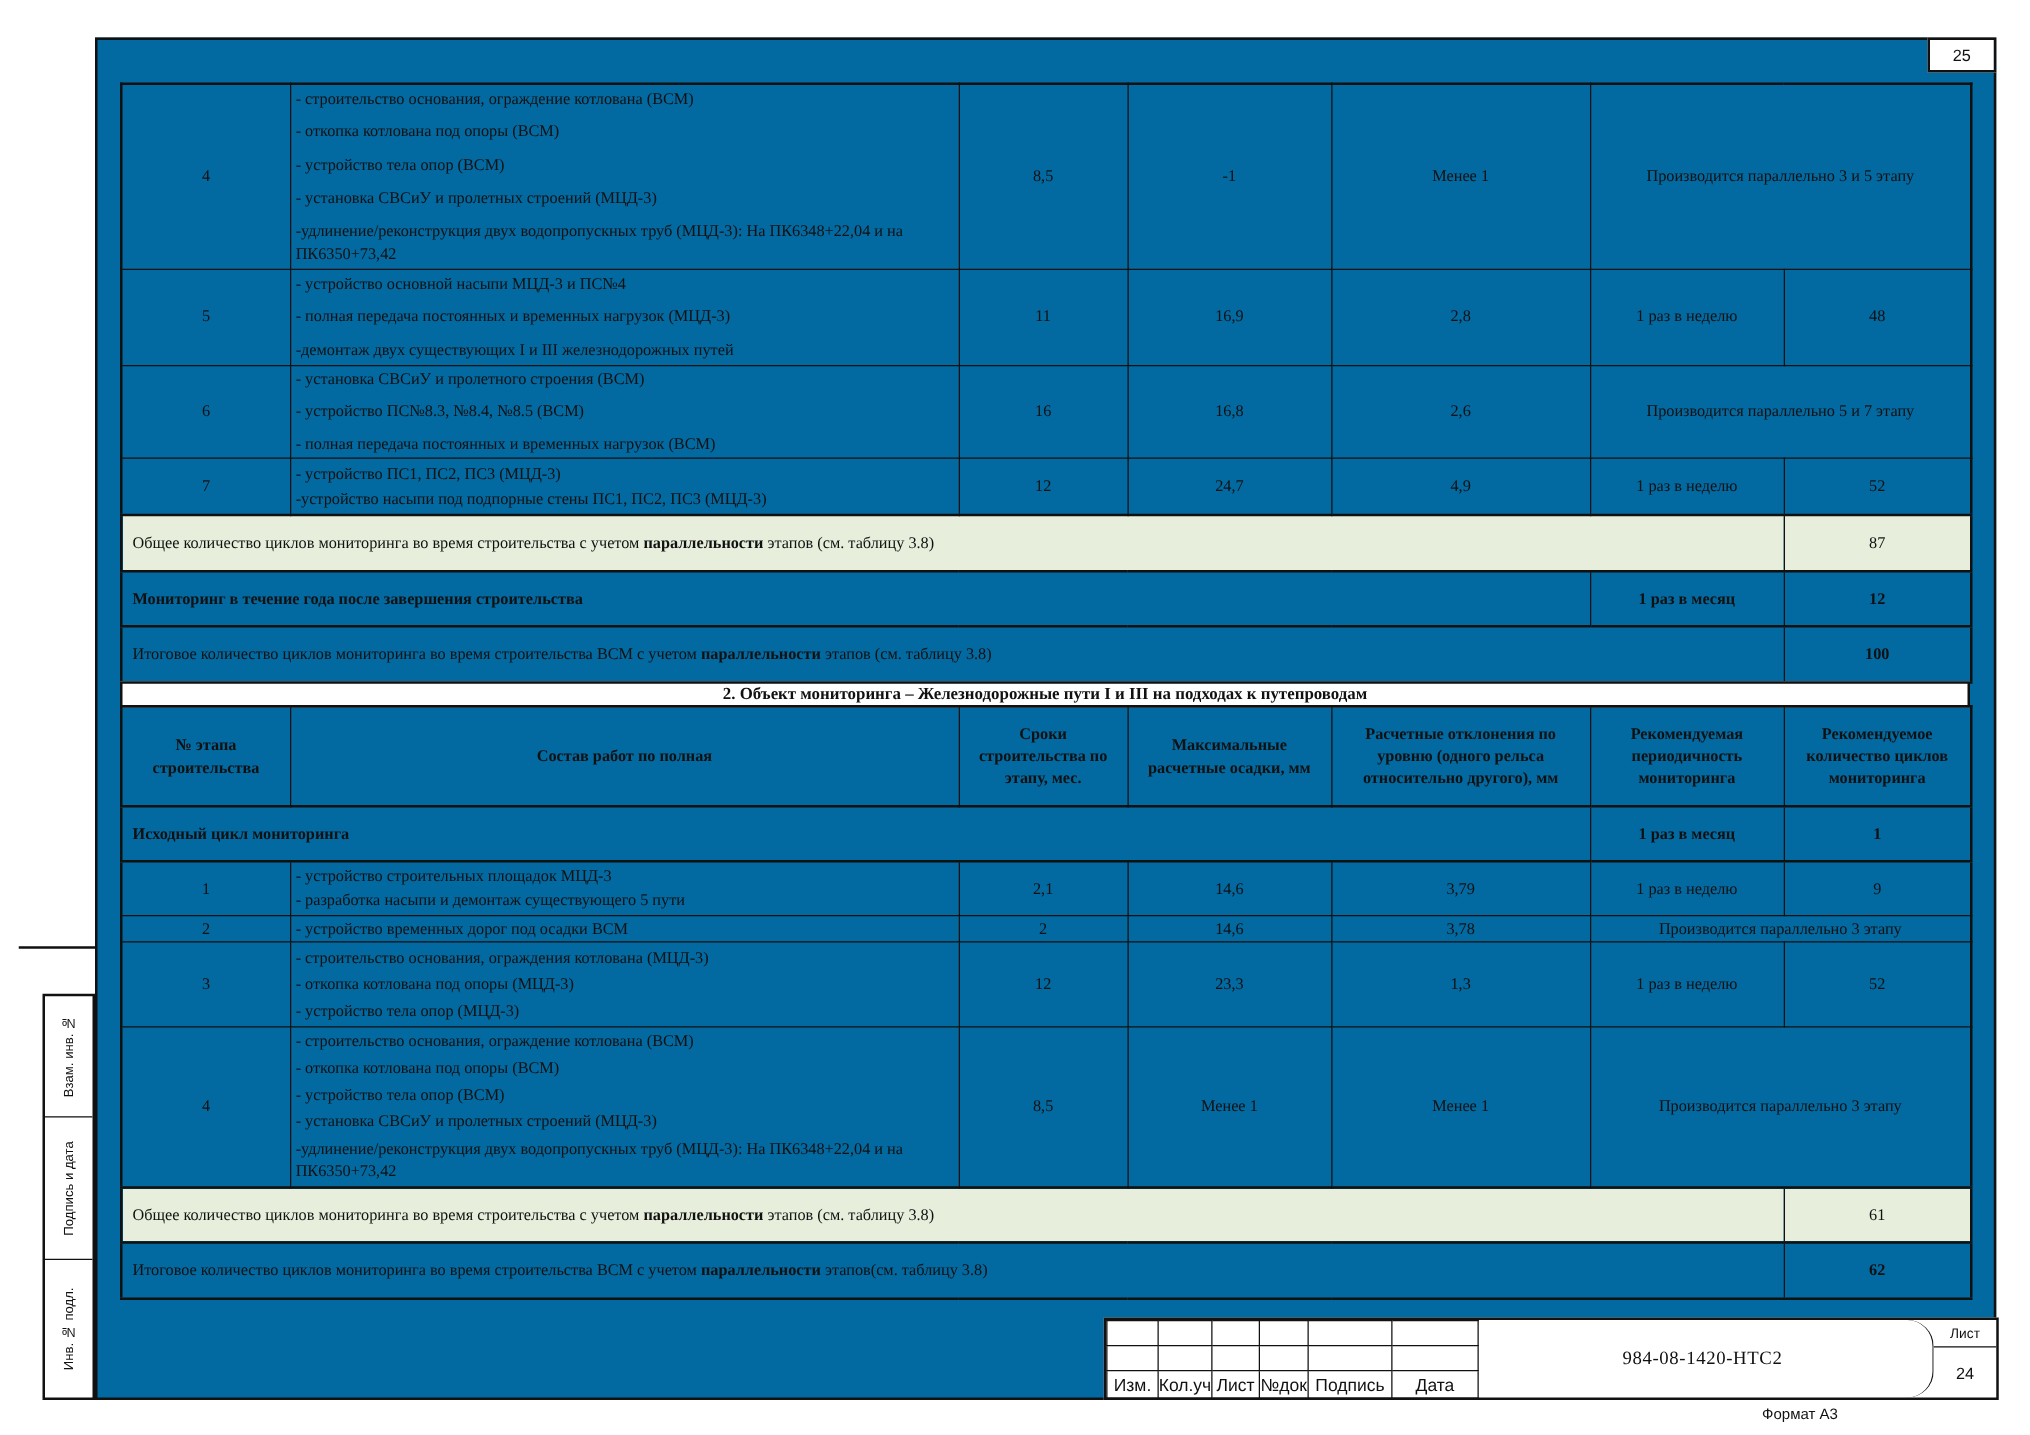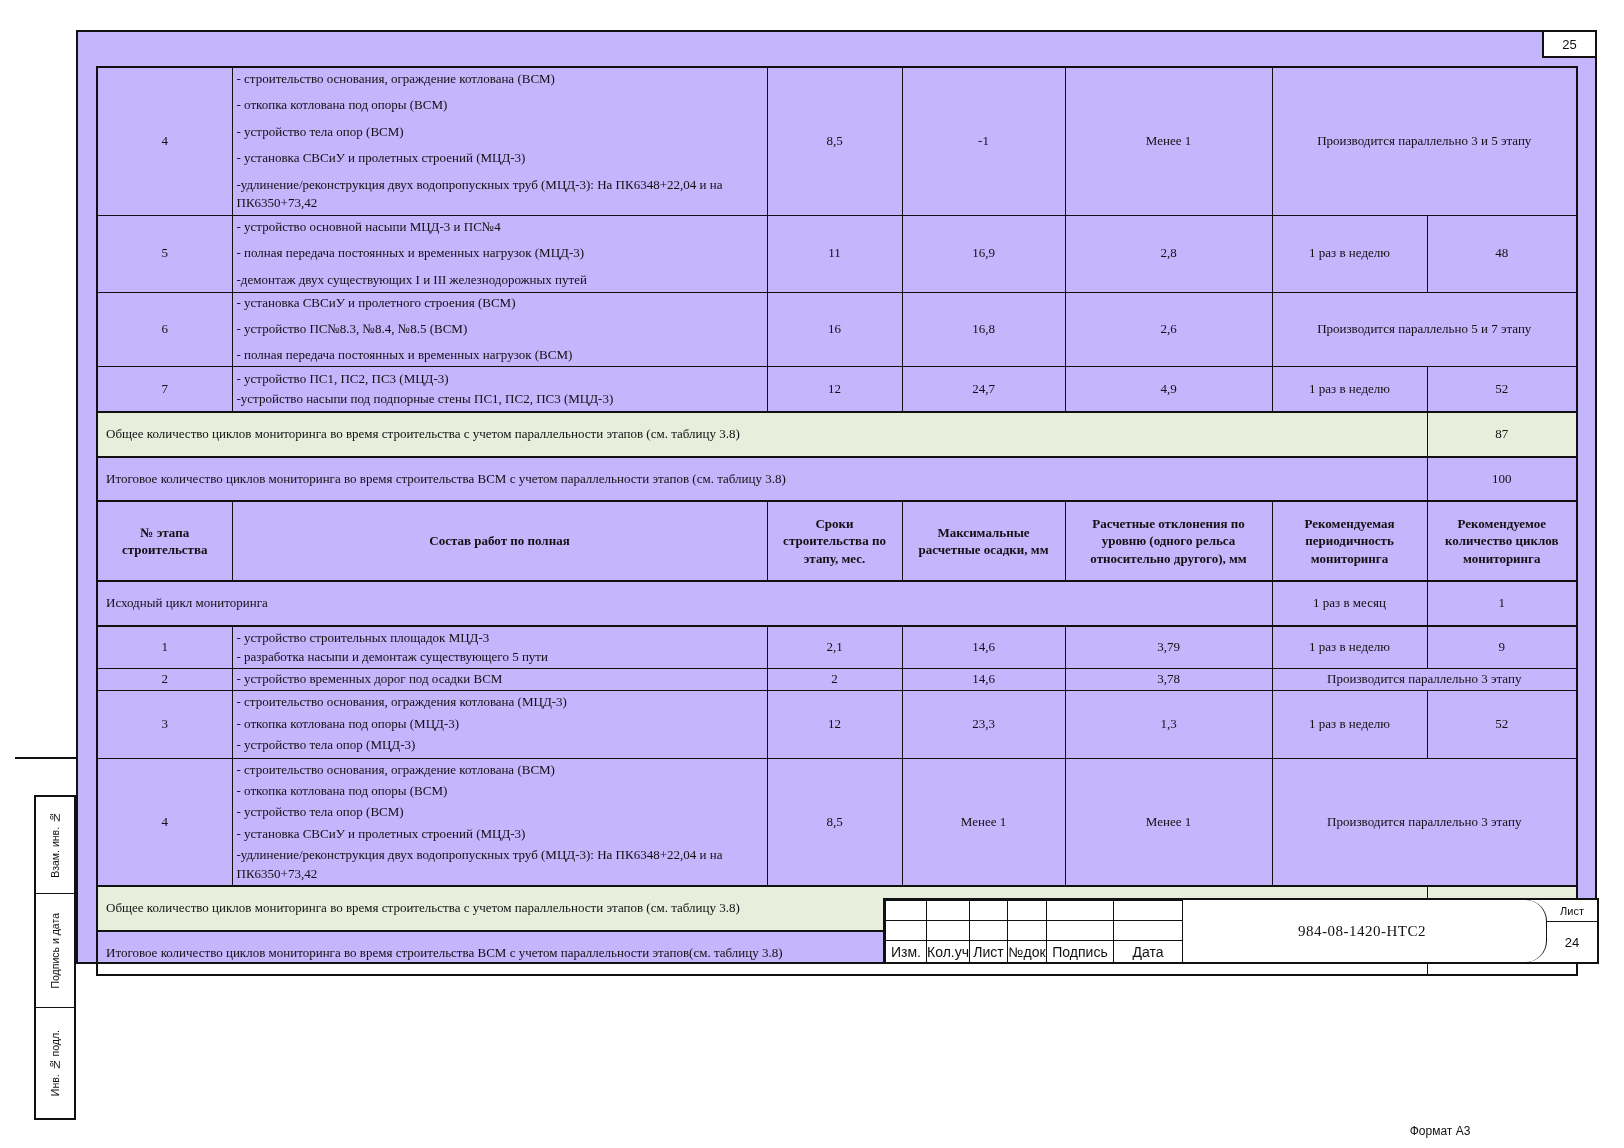--- a/index.html
+++ b/index.html
@@ -5,22 +5,22 @@
   html,body{margin:0;padding:0;}
   body{
     width:1624px;height:1148px;background:#ffffff;position:relative;
     font-family:"Liberation Serif","DejaVu Serif",serif;color:#111;
     -webkit-font-smoothing:antialiased;
   }
   .page{position:absolute;inset:0;overflow:hidden;}
 
   
   .frame{
-    position:absolute;left:76px;top:30px;width:1521px;height:934px;
-    border:2px solid #111;box-sizing:border-box;background:#c4b5fd;
+    position:absolute;left:76px;top:30px;width:1521px;height:1090px;
+    border:2px solid #111;box-sizing:border-box;background:#0369a1;
   }
   .pagenum-box{
     position:absolute;right:-2px;top:-2px;width:55px;height:28px;
     border:2px solid #111;box-sizing:border-box;background:#fff;
     display:flex;align-items:center;justify-content:center;
     font-family:"Liberation Sans","DejaVu Sans",sans-serif;font-size:13px;
   }
 
   
   .content{position:absolute;left:18px;top:34px;width:1482px;}
@@ -29,21 +29,21 @@
     font-size:13px;line-height:1.42;vertical-align:middle;padding:1px 4px;}
   td.c{text-align:center;}
   td.works{padding:3px 8px 3px 10px;text-align:left;vertical-align:middle;}
   .wl{margin:0;}
   td.works.sp .wl + .wl{margin-top:8px;}
   td.works.md .wl + .wl{margin-top:3px;}
   td.works.tt .wl + .wl{margin-top:1px;}
   tr.sum td{border-top:2px solid #111;border-bottom:2px solid #111;padding:0 8px;}
   tr.sum td.c{padding:12px 4px;}
   .green td{background:#e7efdc;}
-  .bold{font-weight:normal;}
+  .bold{font-weight:bold;}
   td.merged2{border:2px solid #111;}
   .section-title{
     width:1480px;box-sizing:border-box;border:2px solid #111;margin-top:-2px;
     height:21px;display:flex;align-items:center;justify-content:center;
     font-weight:bold;font-size:13.5px;background:#fff;
   }
   table.grid.second{margin-top:-2px;}
   tr.thead td{font-weight:bold;text-align:center;vertical-align:middle;padding:2px 6px;line-height:1.35;}
 
   
@@ -163,29 +163,35 @@
           <td class="c">4,9</td>
           <td class="c">1 раз в неделю</td>
           <td class="c">52</td>
         </tr>
         <tr class="sum green" style="height:20px">
           <td colspan="6">
             <span>Общее количество циклов мониторинга во время строительства с учетом </span><span class="bold">параллельности</span><span> этапов (см. таблицу 3.8)</span>
           </td>
           <td class="c">87</td>
         </tr>
+        <tr class="sum" style="height:21px">
+          <td colspan="5" class="bold">Мониторинг в течение года после завершения строительства</td>
+          <td class="c bold">1 раз в месяц</td>
+          <td class="c bold">12</td>
+        </tr>
         <tr class="sum" style="height:20px">
           <td colspan="6">
             <span>Итоговое количество циклов мониторинга во время строительства ВСМ с учетом </span><span class="bold">параллельности</span><span> этапов (см. таблицу 3.8)</span>
           </td>
           <td class="c bold">100</td>
         </tr>
       </tbody>
         </table>
 
+      <div class="section-title">2. Объект мониторинга – Железнодорожные пути I и III на подходах к путепроводам</div>
 
       <table class="grid second">
         <colgroup>
           <col style="width:135px">
             <col style="width:535px">
             <col style="width:135px">
           <col style="width:163px">
             <col style="width:207px">
             <col style="width:155px">
             <col style="width:150px">

